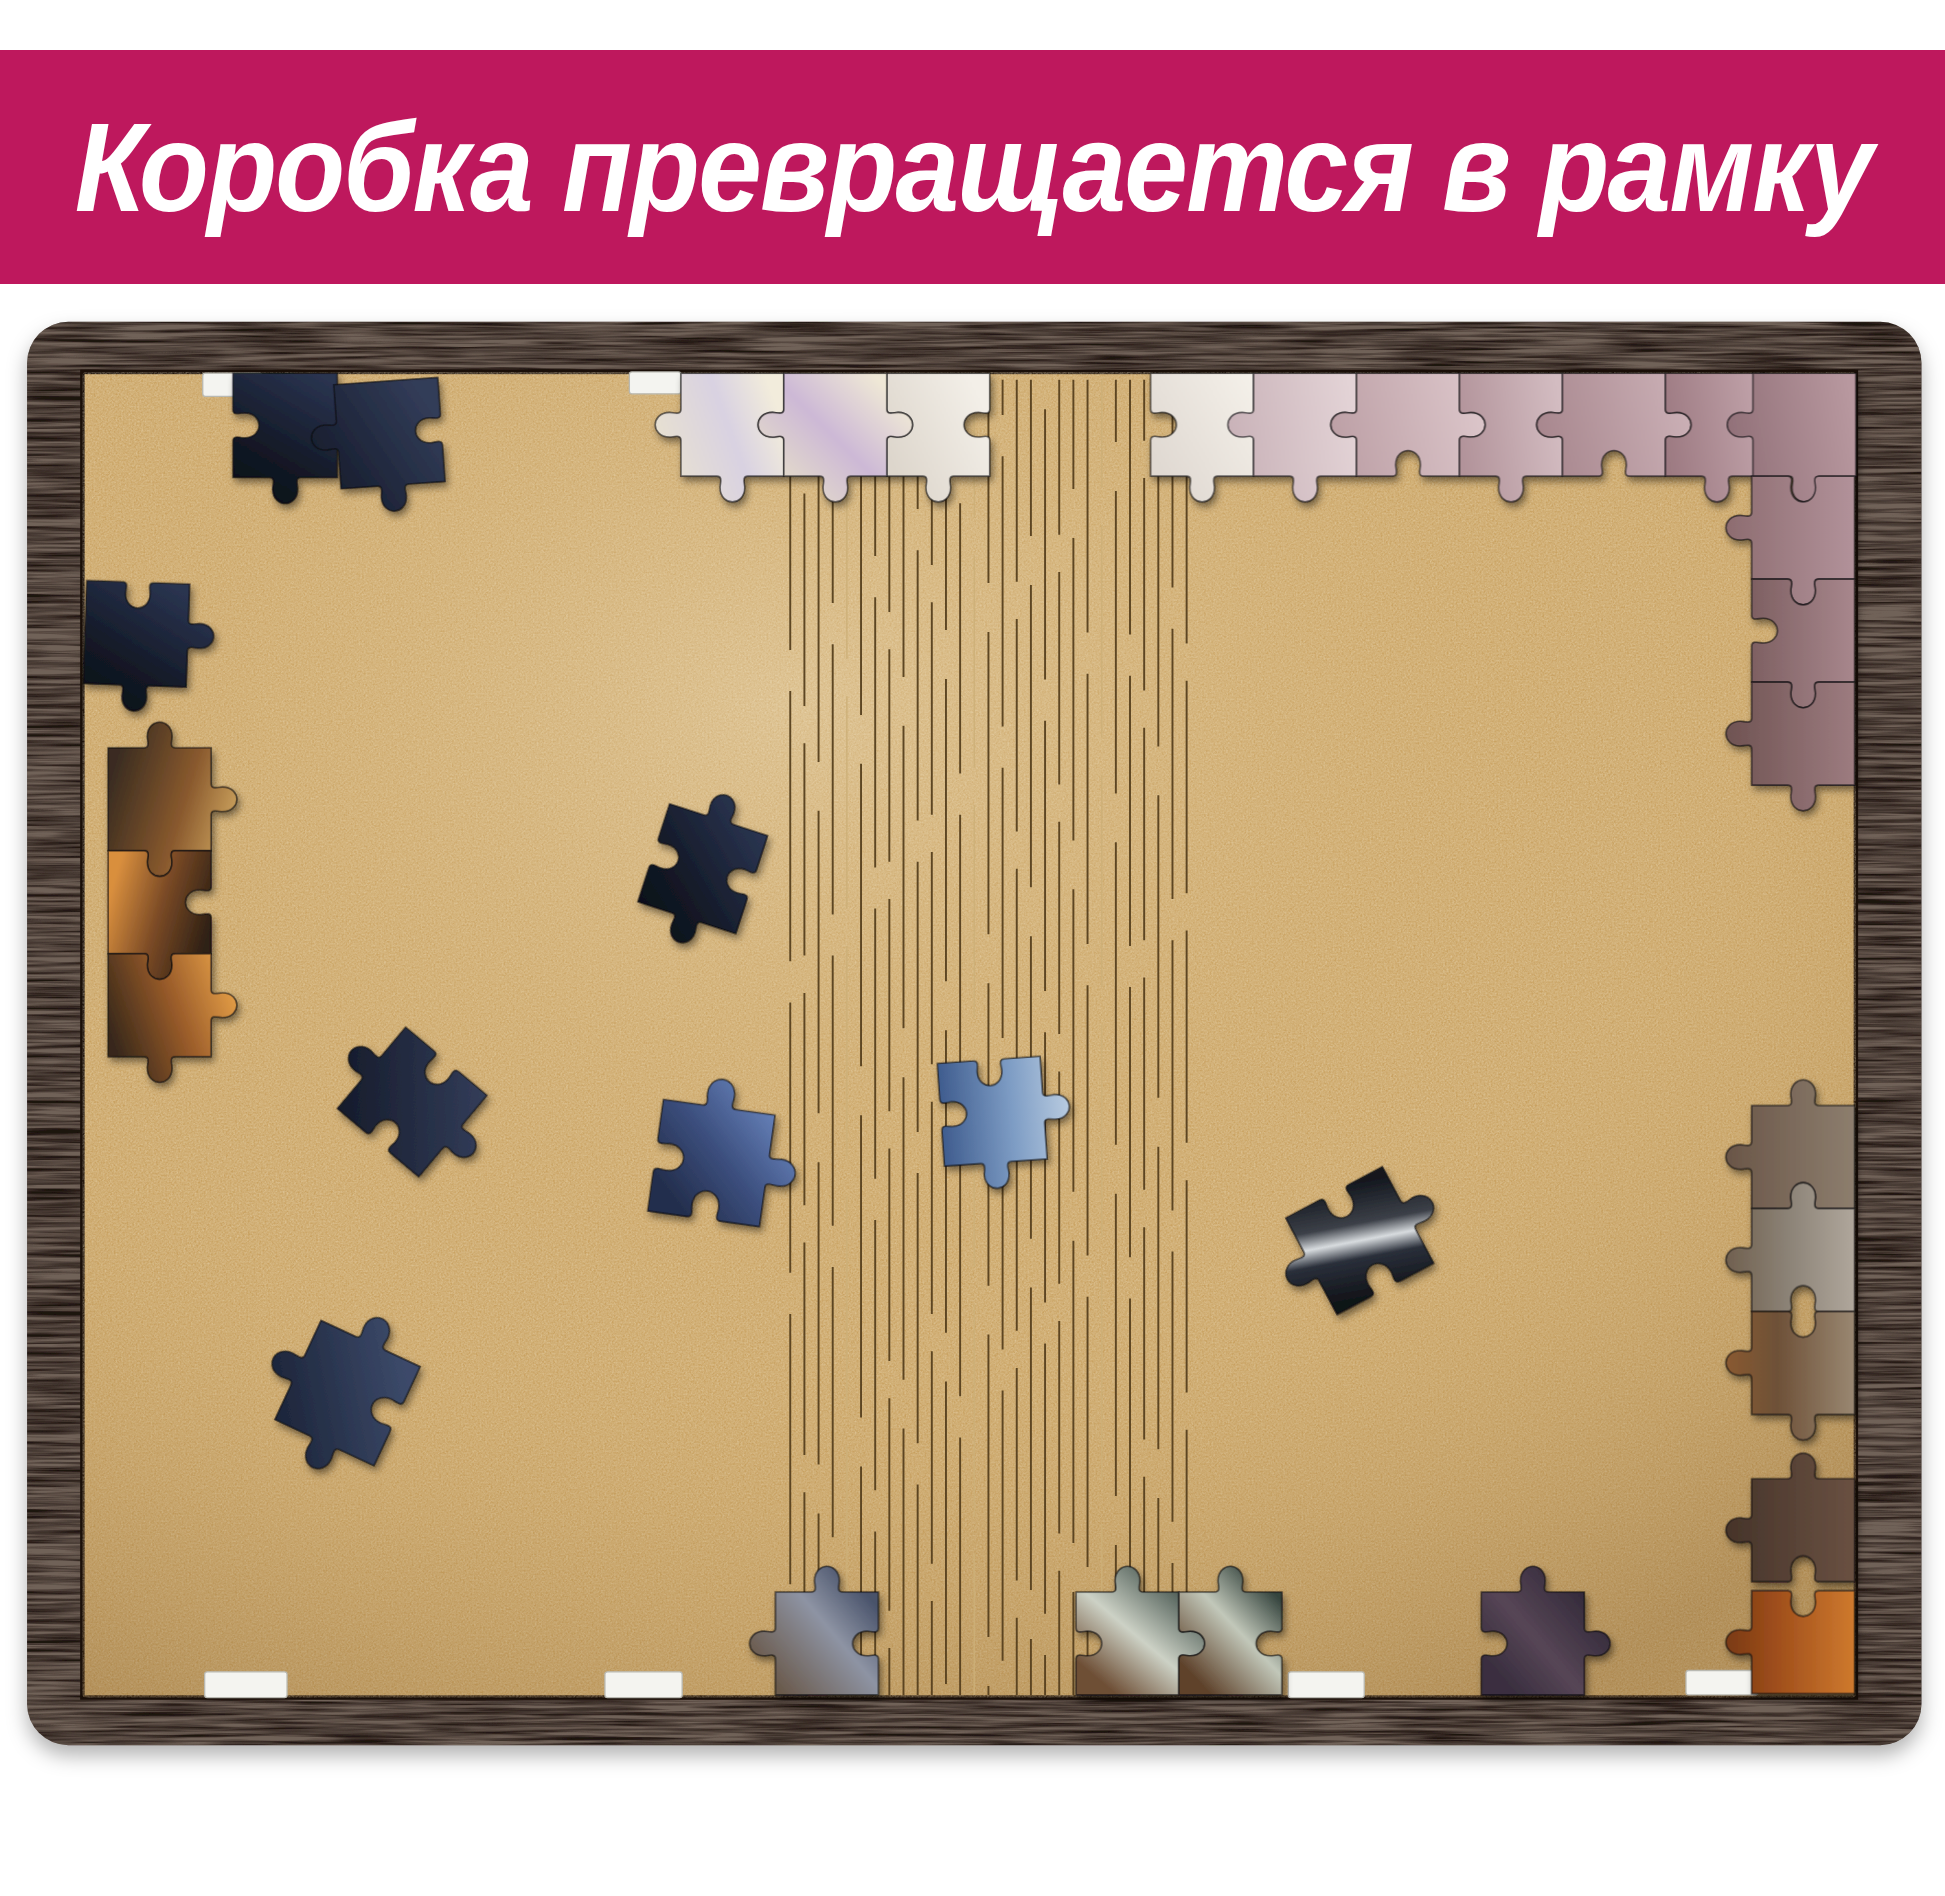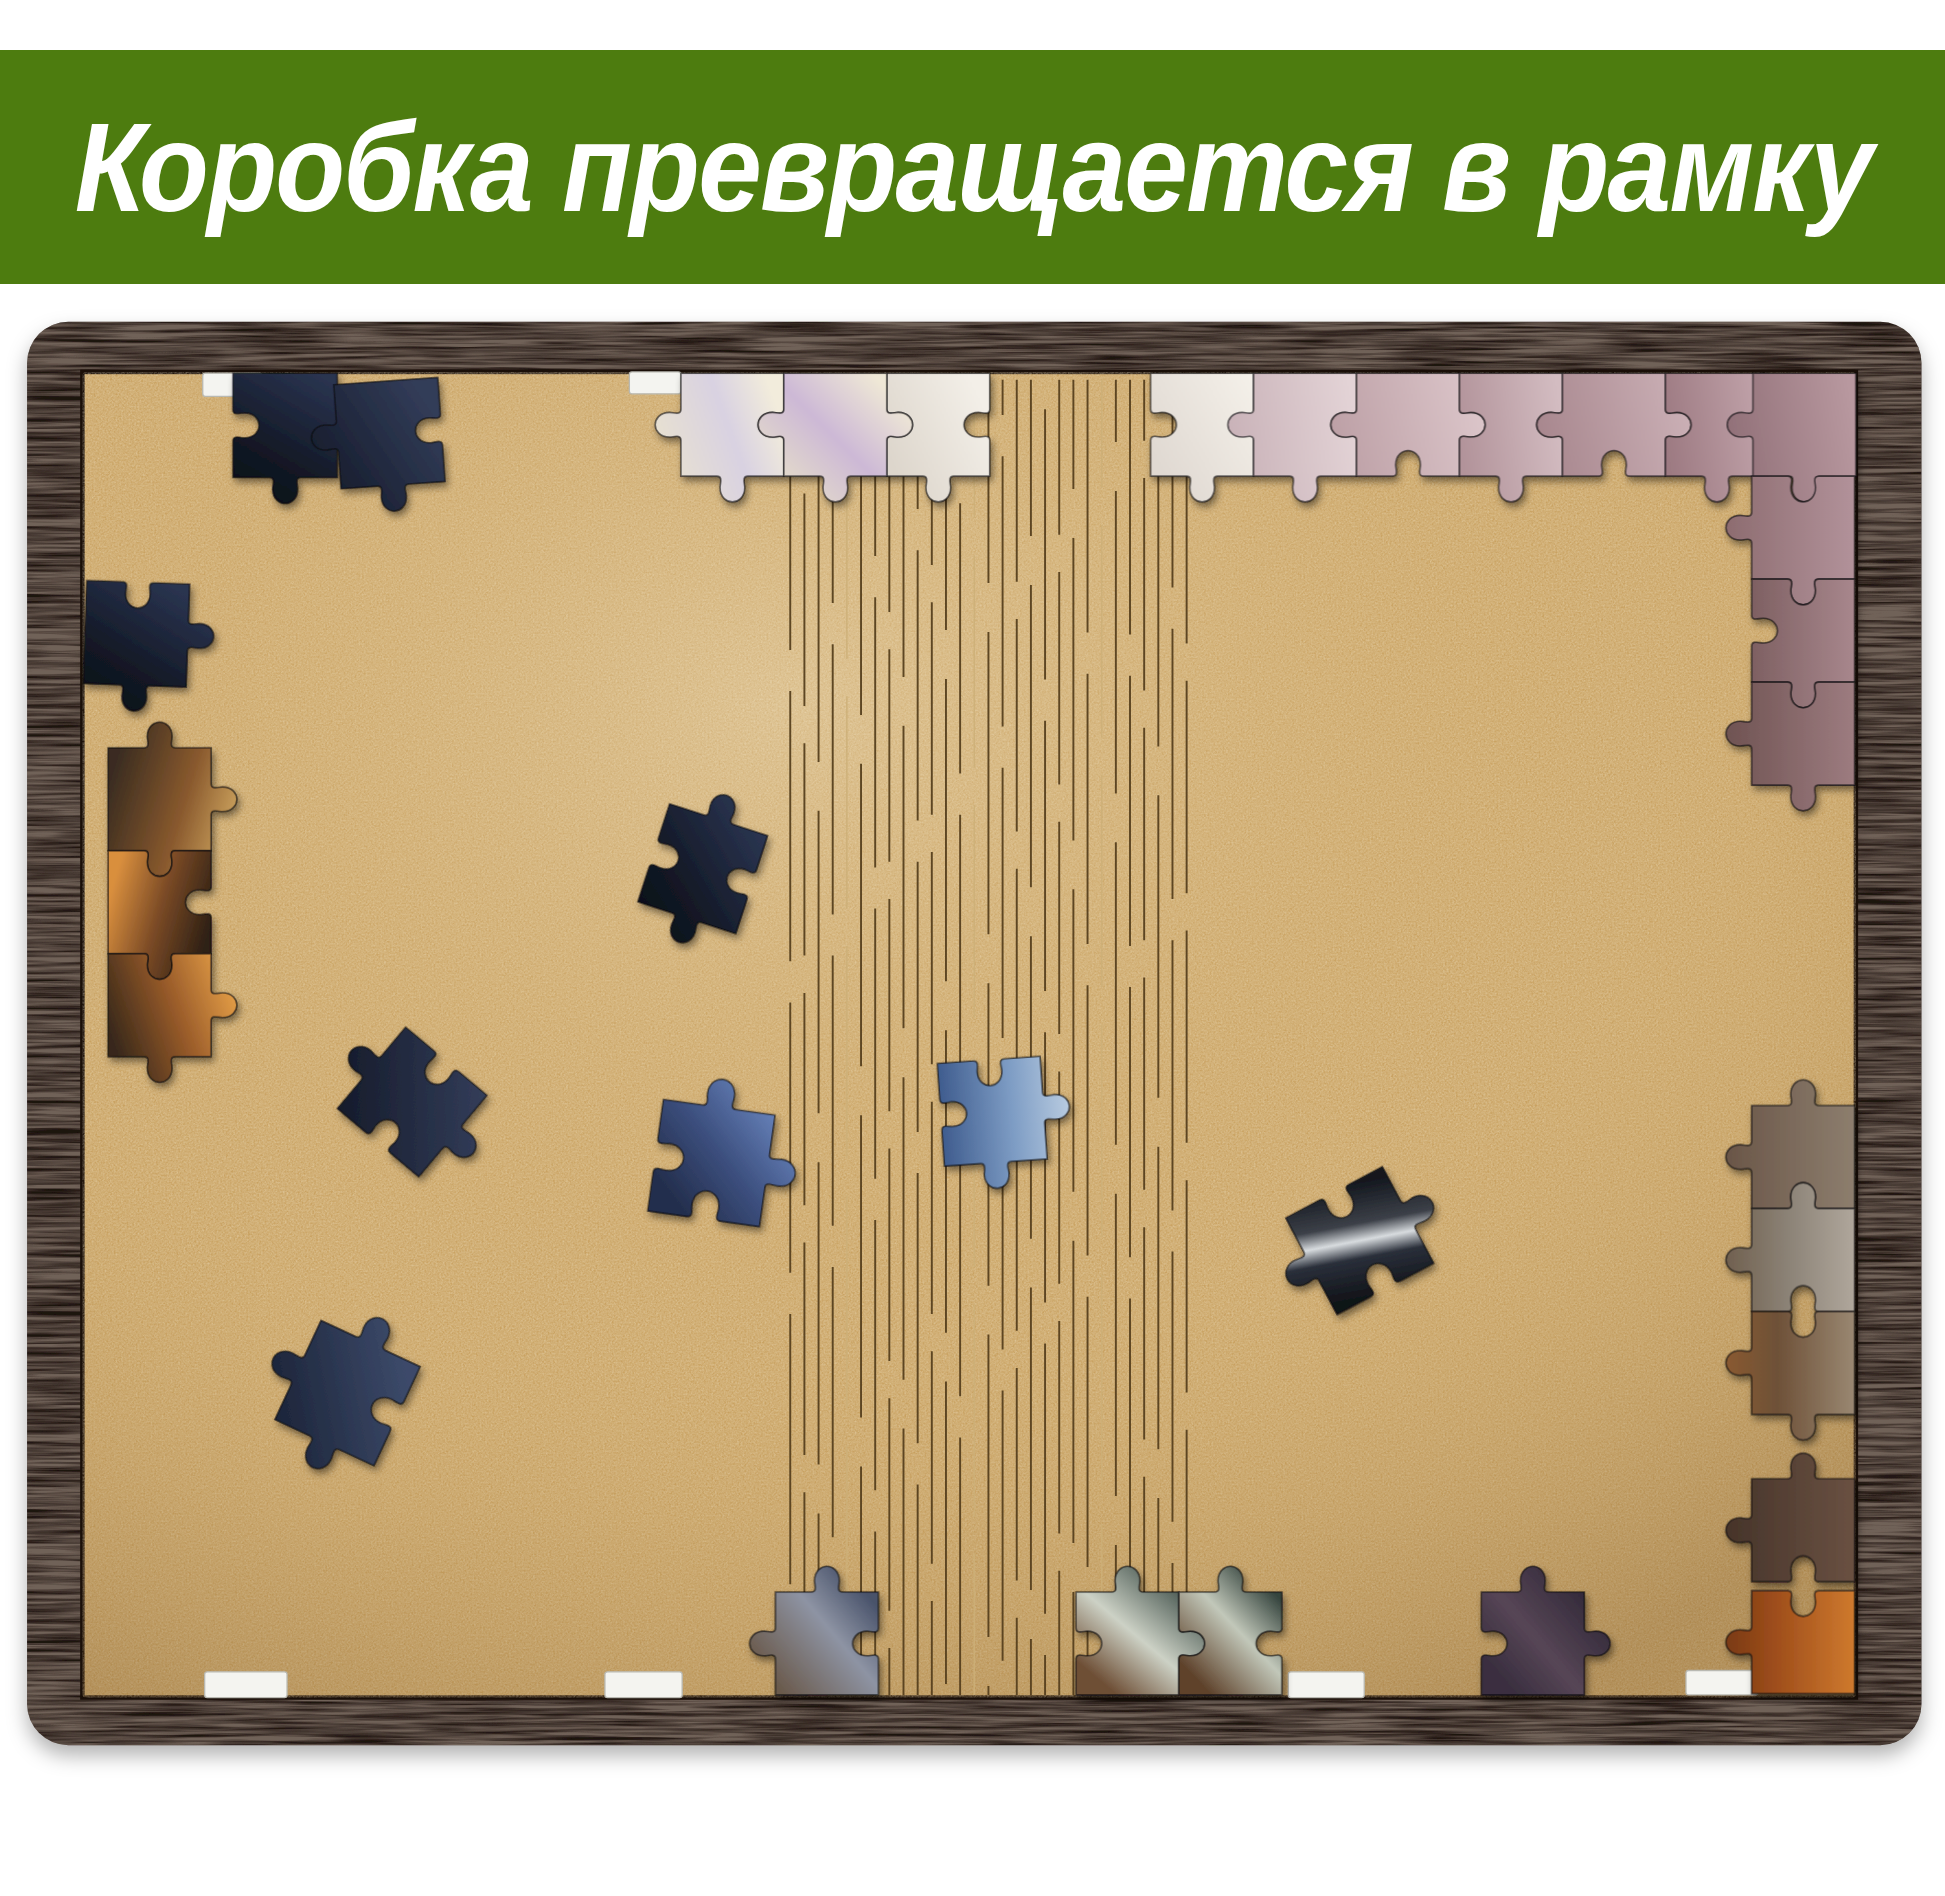--- a/index.html
+++ b/index.html
@@ -13,21 +13,21 @@
   }
   .banner-title{
     margin:0;font-weight:bold;font-style:italic;white-space:nowrap;
     transform:scaleX(0.9);letter-spacing:-1.9px;
   }
   svg.photo{position:absolute;left:0;top:0;}
 </style>
 </head>
 <body style="background: rgb(255, 255, 255);">
 
-<div class="banner" style="top: 50px; height: 234px; background: #4d7c0f; text-align: center;">
+<div class="banner" style="top: 50px; height: 234px; background: #be185d; text-align: center;">
   <h1 class="banner-title" style="color: rgb(255, 255, 255); font-size: 127px;">Коробка превращается в рамку</h1>
 </div>
 
 <svg class="photo" width="1946" height="1897" viewBox="0 0 3024 2948" xmlns="http://www.w3.org/2000/svg">
   <defs>
     <filter id="mdfGrain" x="0%" y="0%" width="100%" height="100%">
       <feTurbulence type="fractalNoise" baseFrequency="0.35" numOctaves="2" seed="7"></feTurbulence>
       <feColorMatrix type="matrix" values="0 0 0 0 0.95  0 0 0 0 0.88  0 0 0 0 0.70  0.55 0.55 0.55 0 -0.5"></feColorMatrix>
     </filter>
     <filter id="woodGrain" x="0%" y="0%" width="100%" height="100%">

